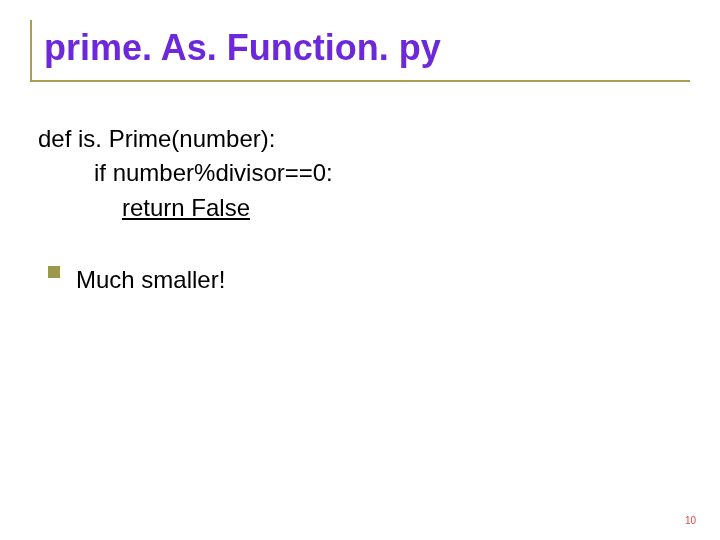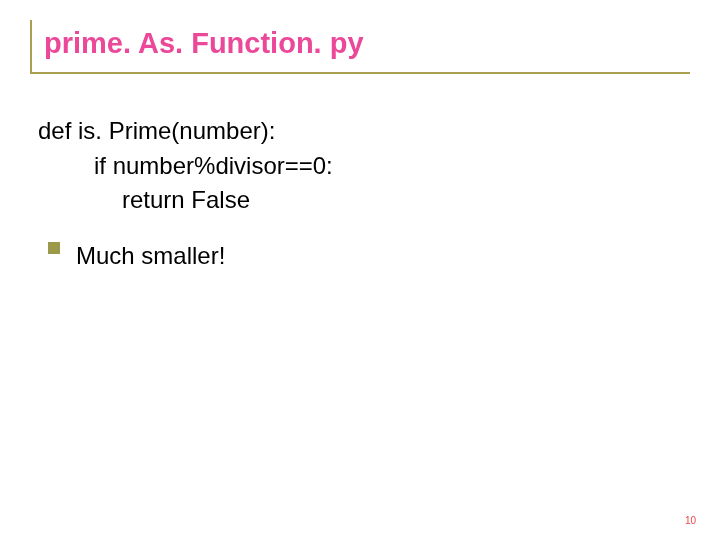--- a/index.html
+++ b/index.html
@@ -17,36 +17,36 @@
       padding: 20px 30px;
       position: relative;
     }
     .title-wrap {
       border-left: 2px solid #a8a050;
       border-bottom: 2px solid #a8a050;
       padding: 8px 0 12px 12px;
       margin-bottom: 40px;
     }
     .title {
-      font-size: 29px;
+      font-size: 36px;
       font-weight: bold;
-      color: #ec4899;
+      color: #6d28d9;
       line-height: 1.1;
     }
     .code-block {
       font-size: 24px;
       color: #000;
       line-height: 1.45;
       margin-left: 8px;
-      margin-bottom: 24px;
+      margin-bottom: 40px;
     }
     .code-line-0 { padding-left: 0; }
     .code-line-1 { padding-left: 28px; }
     .code-line-2 { padding-left: 56px; }
-    .code-line-3 { padding-left: 84px; }
+    .code-line-3 { padding-left: 84px; text-decoration: underline; }
     .bullet-row {
       display: flex;
       margin-left: 18px;
     }
     .bullet-icon {
       width: 12px;
       height: 12px;
       background: #9a9a4a;
       margin-right: 16px;
       flex-shrink: 0;

